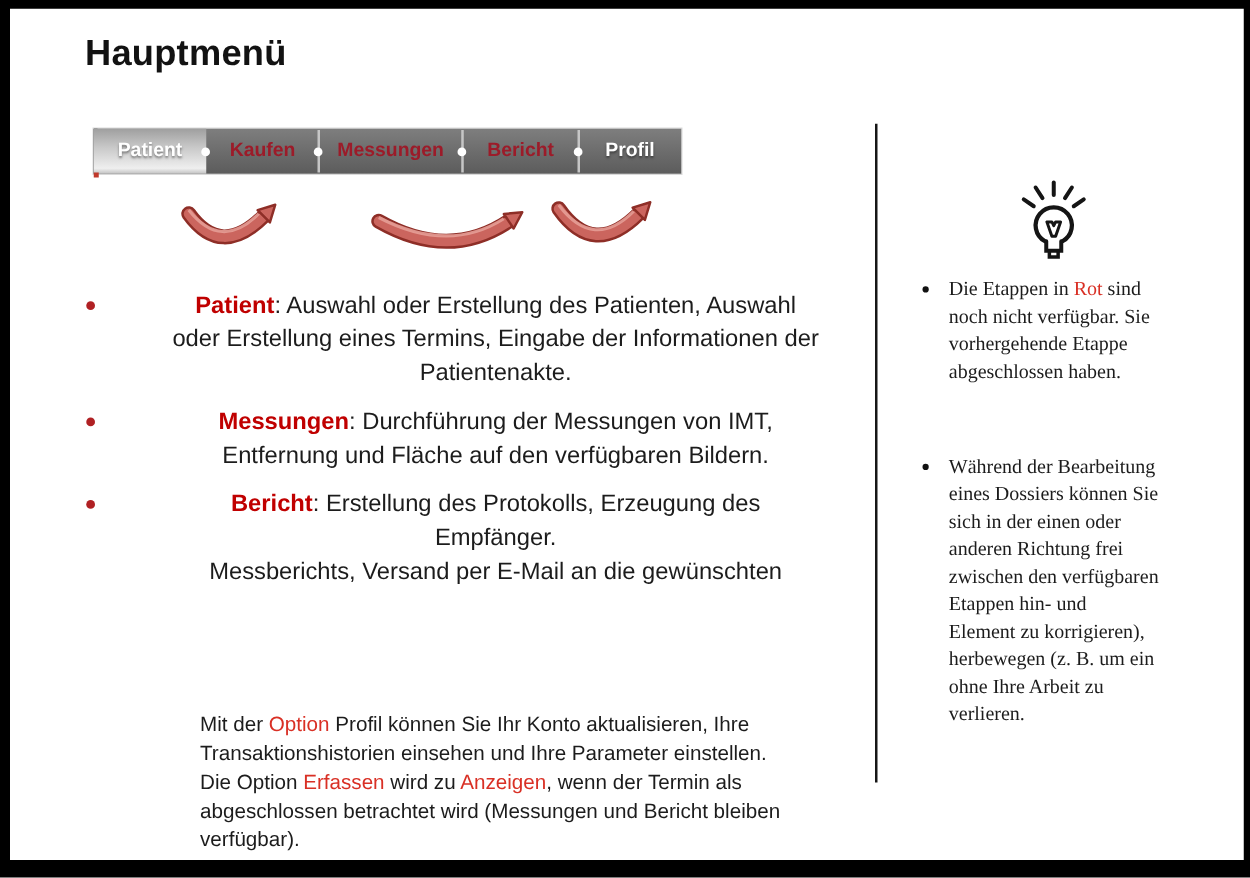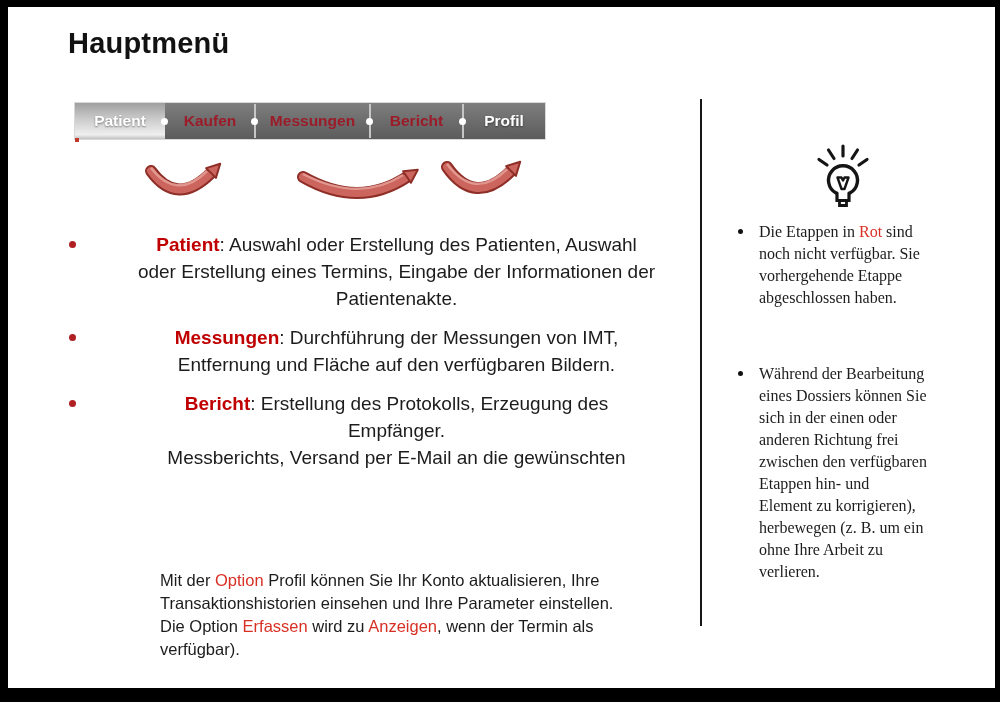--- a/index.html
+++ b/index.html
@@ -127,20 +127,21 @@
       <span class="kw">Bericht</span><span>: Erstellung des Protokolls, Erzeugung des</span>
       <div>Empfänger.</div>
       <div>Messberichts, Versand per E-Mail an die gewünschten</div>
     </li>
   </ul>
 
   <div class="note">
     <div><span>Mit der </span><span class="r">Option</span><span> Profil können Sie Ihr Konto aktualisieren, Ihre</span></div>
     <div>Transaktionshistorien einsehen und Ihre Parameter einstellen.</div>
     <div><span>Die Option </span><span class="r">Erfassen</span><span> wird zu </span><span class="r">Anzeigen</span><span>, wenn der Termin als</span></div>
+    <div>abgeschlossen betrachtet wird (Messungen und Bericht bleiben</div>
     <div>verfügbar).</div>
   </div>
 
   <div class="divider"></div>
 
   <svg class="bulb" width="58" height="74" viewBox="0 0 58 74">
     <g stroke="#151515" fill="none" stroke-linecap="round">
 
       <line x1="29" y1="18" x2="29" y2="8" stroke-width="3.2"></line>
       <line x1="38" y1="20.5" x2="43.5" y2="12" stroke-width="3.2"></line>

